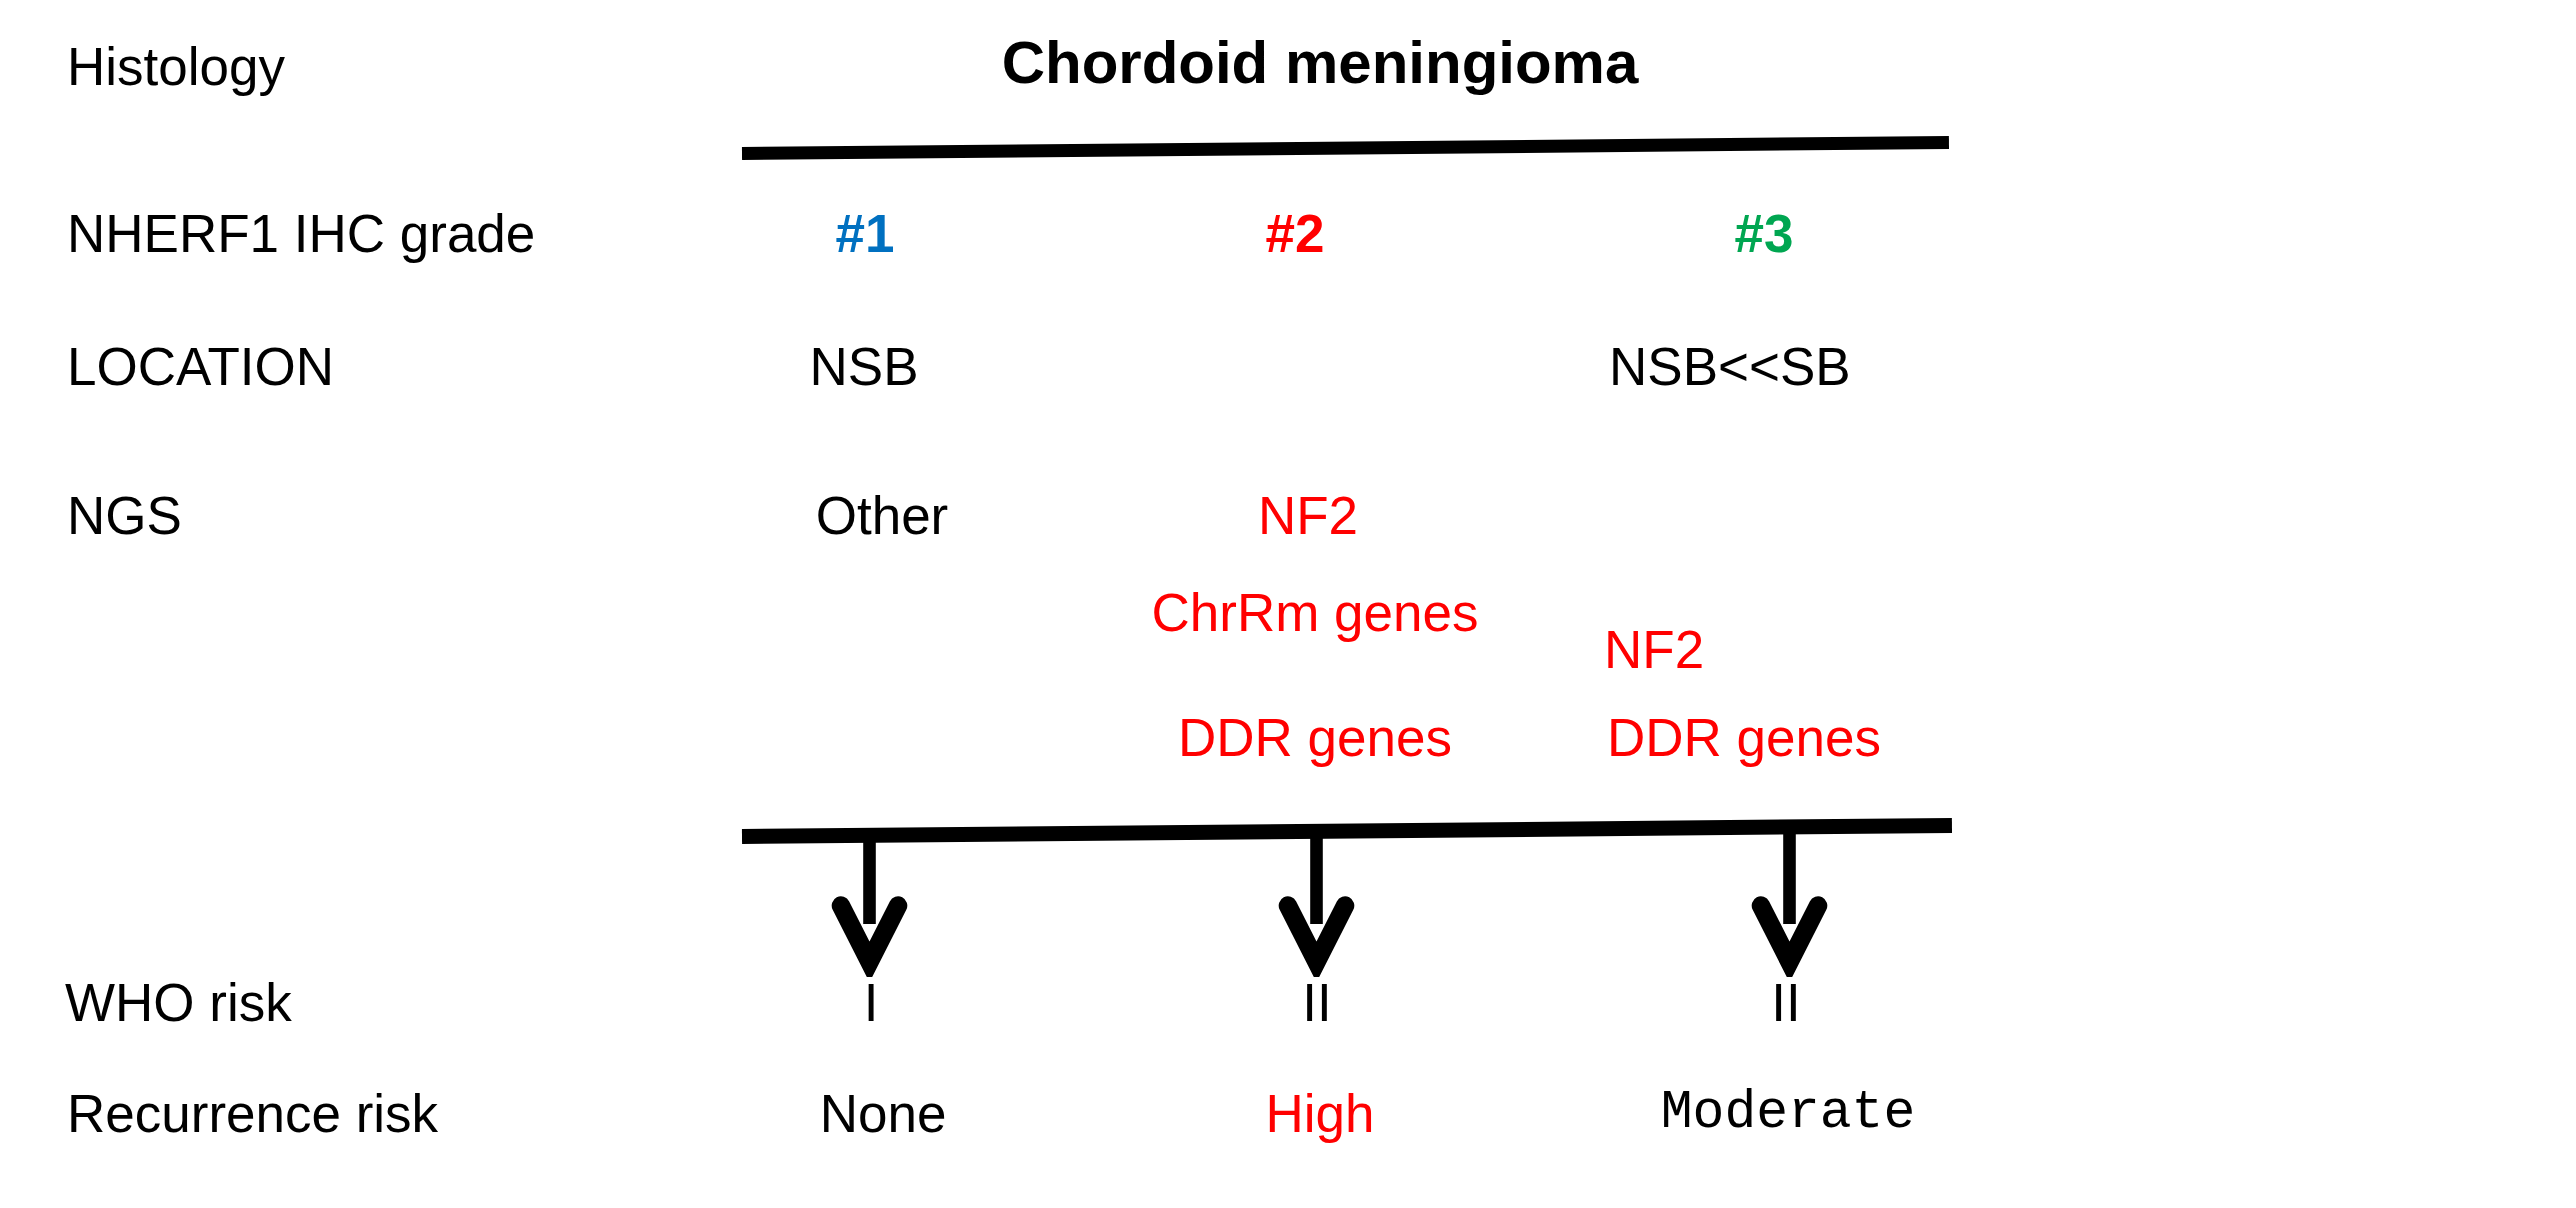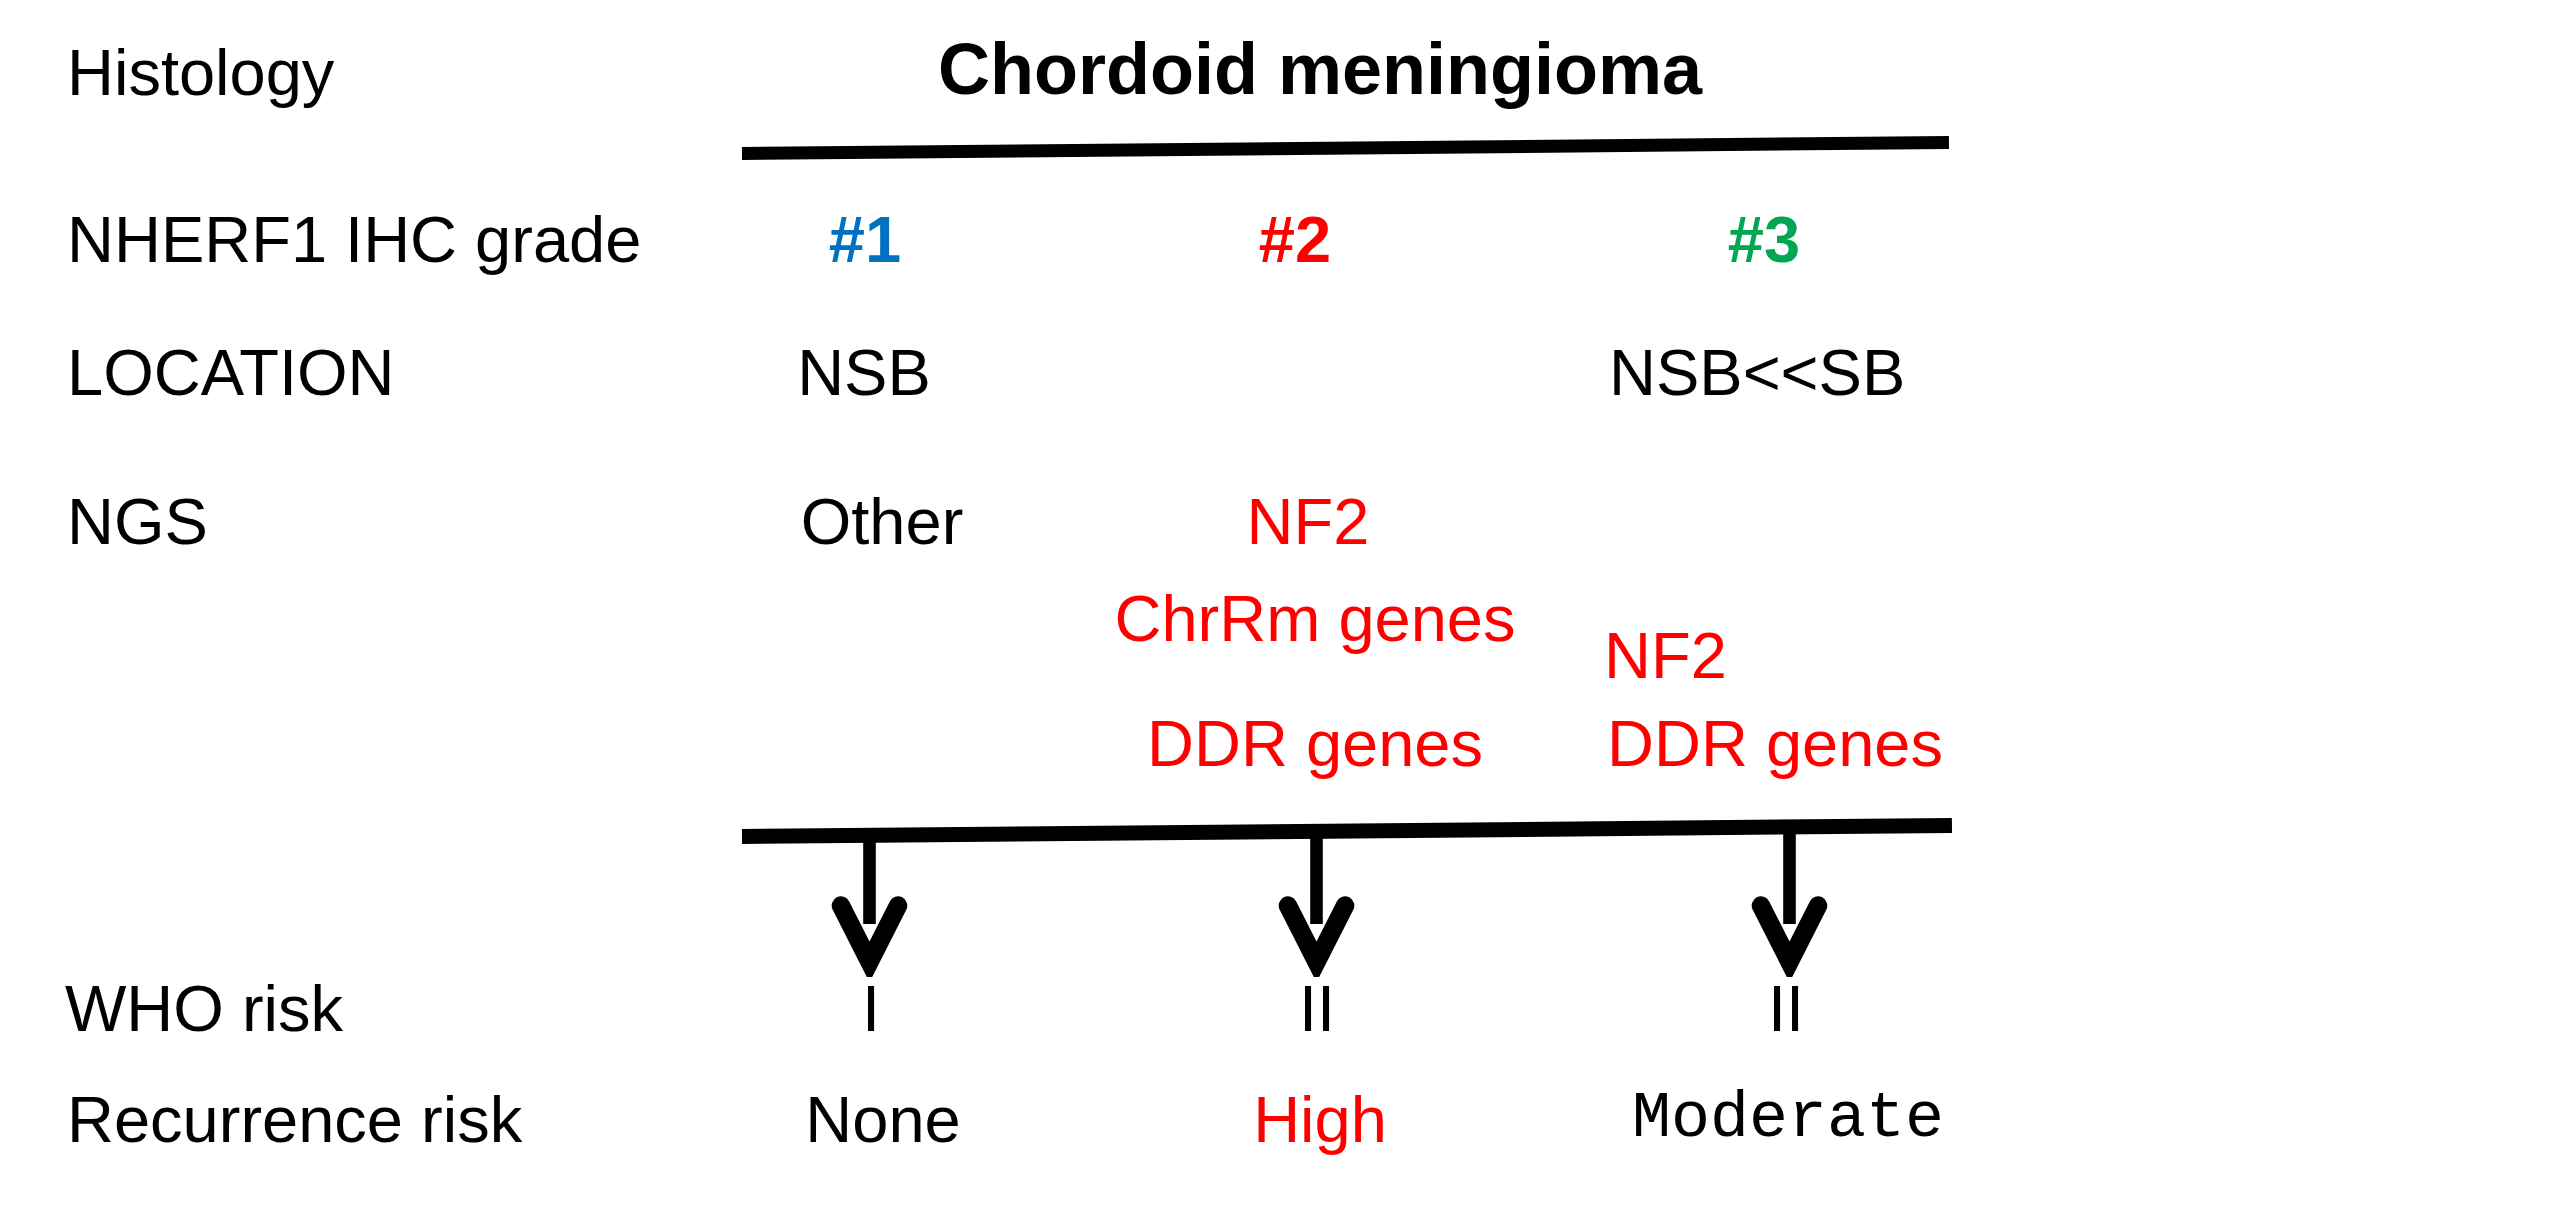--- a/index.html
+++ b/index.html
@@ -7,28 +7,28 @@
     position:relative;
     width:2576px;
     height:1208px;
     background:#ffffff;
     font-family:"Liberation Sans", sans-serif;
     color:#000000;
     overflow:hidden;
   }
   .t {
     position:absolute;
-    font-size:65px;
+    font-size:53px;
     line-height:1;
     white-space:nowrap;
   }
   .ctr { transform:translateX(-50%); }
   .bold { font-weight:bold; }
   .title {
-    font-size:72px;
+    font-size:60px;
     font-weight:bold;
   }
   .red   { color:#FF0000; }
   .blue  { color:#0070C0; }
   .green { color:#00A651; }
   .bar {
     position:absolute;
     background:#000000;
     transform-origin:left center;
   }

